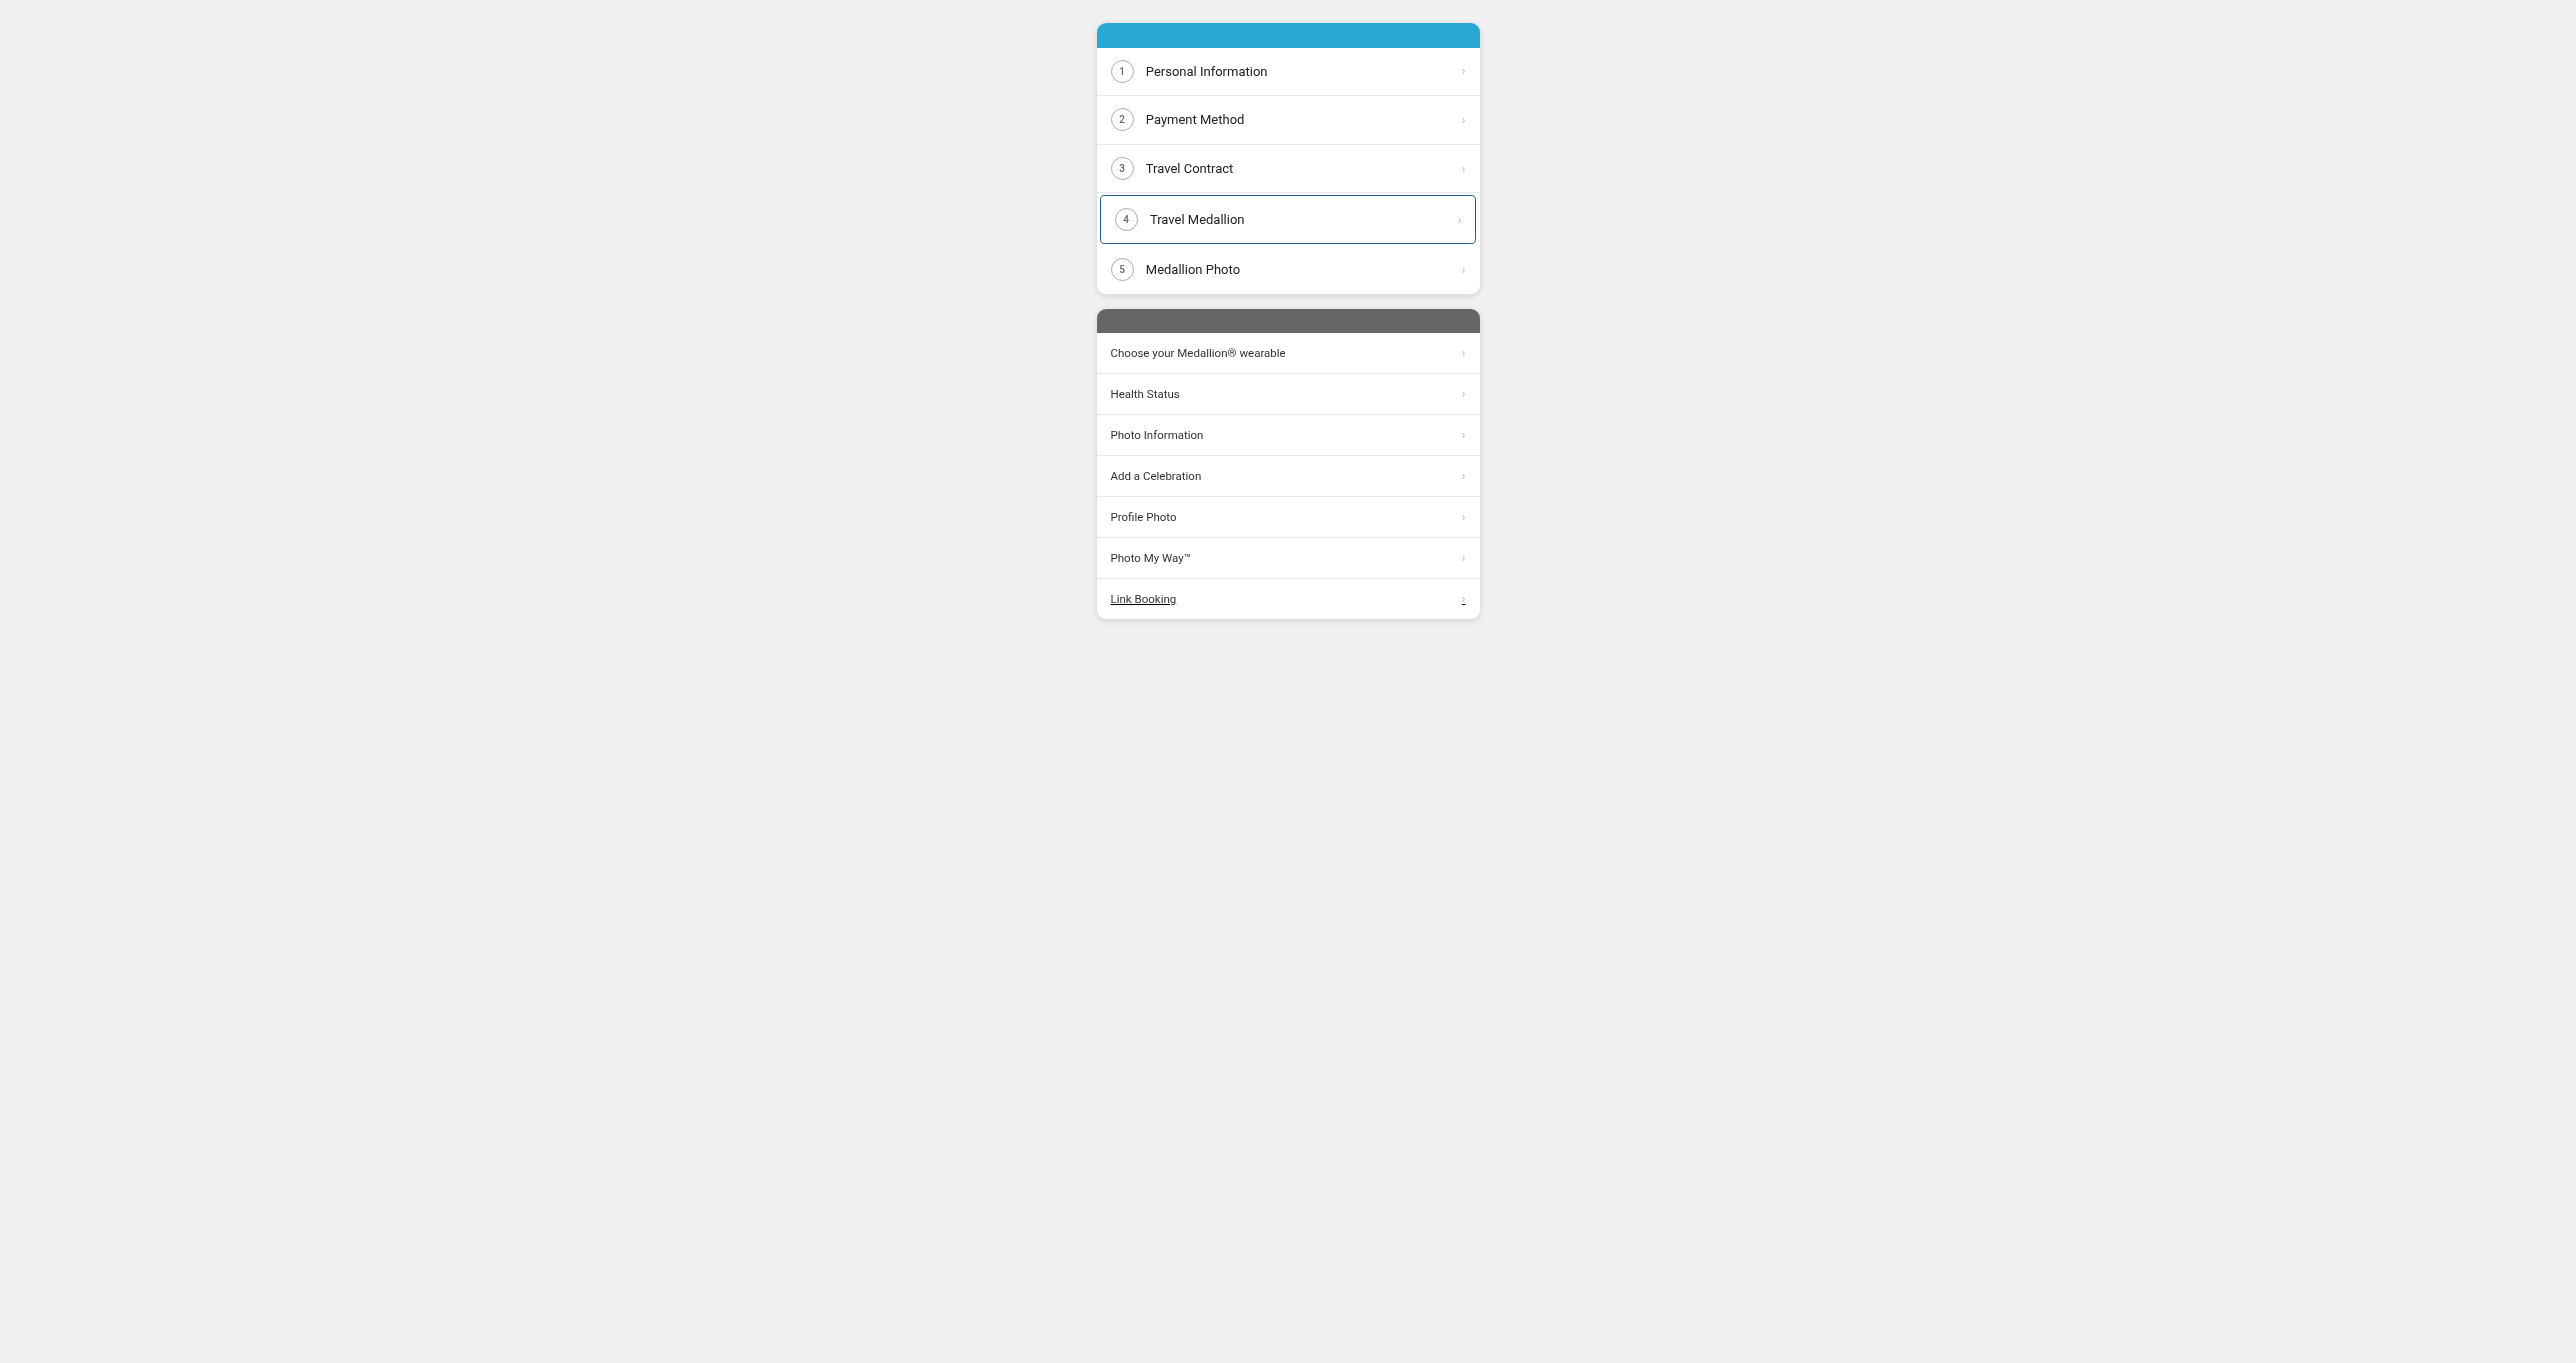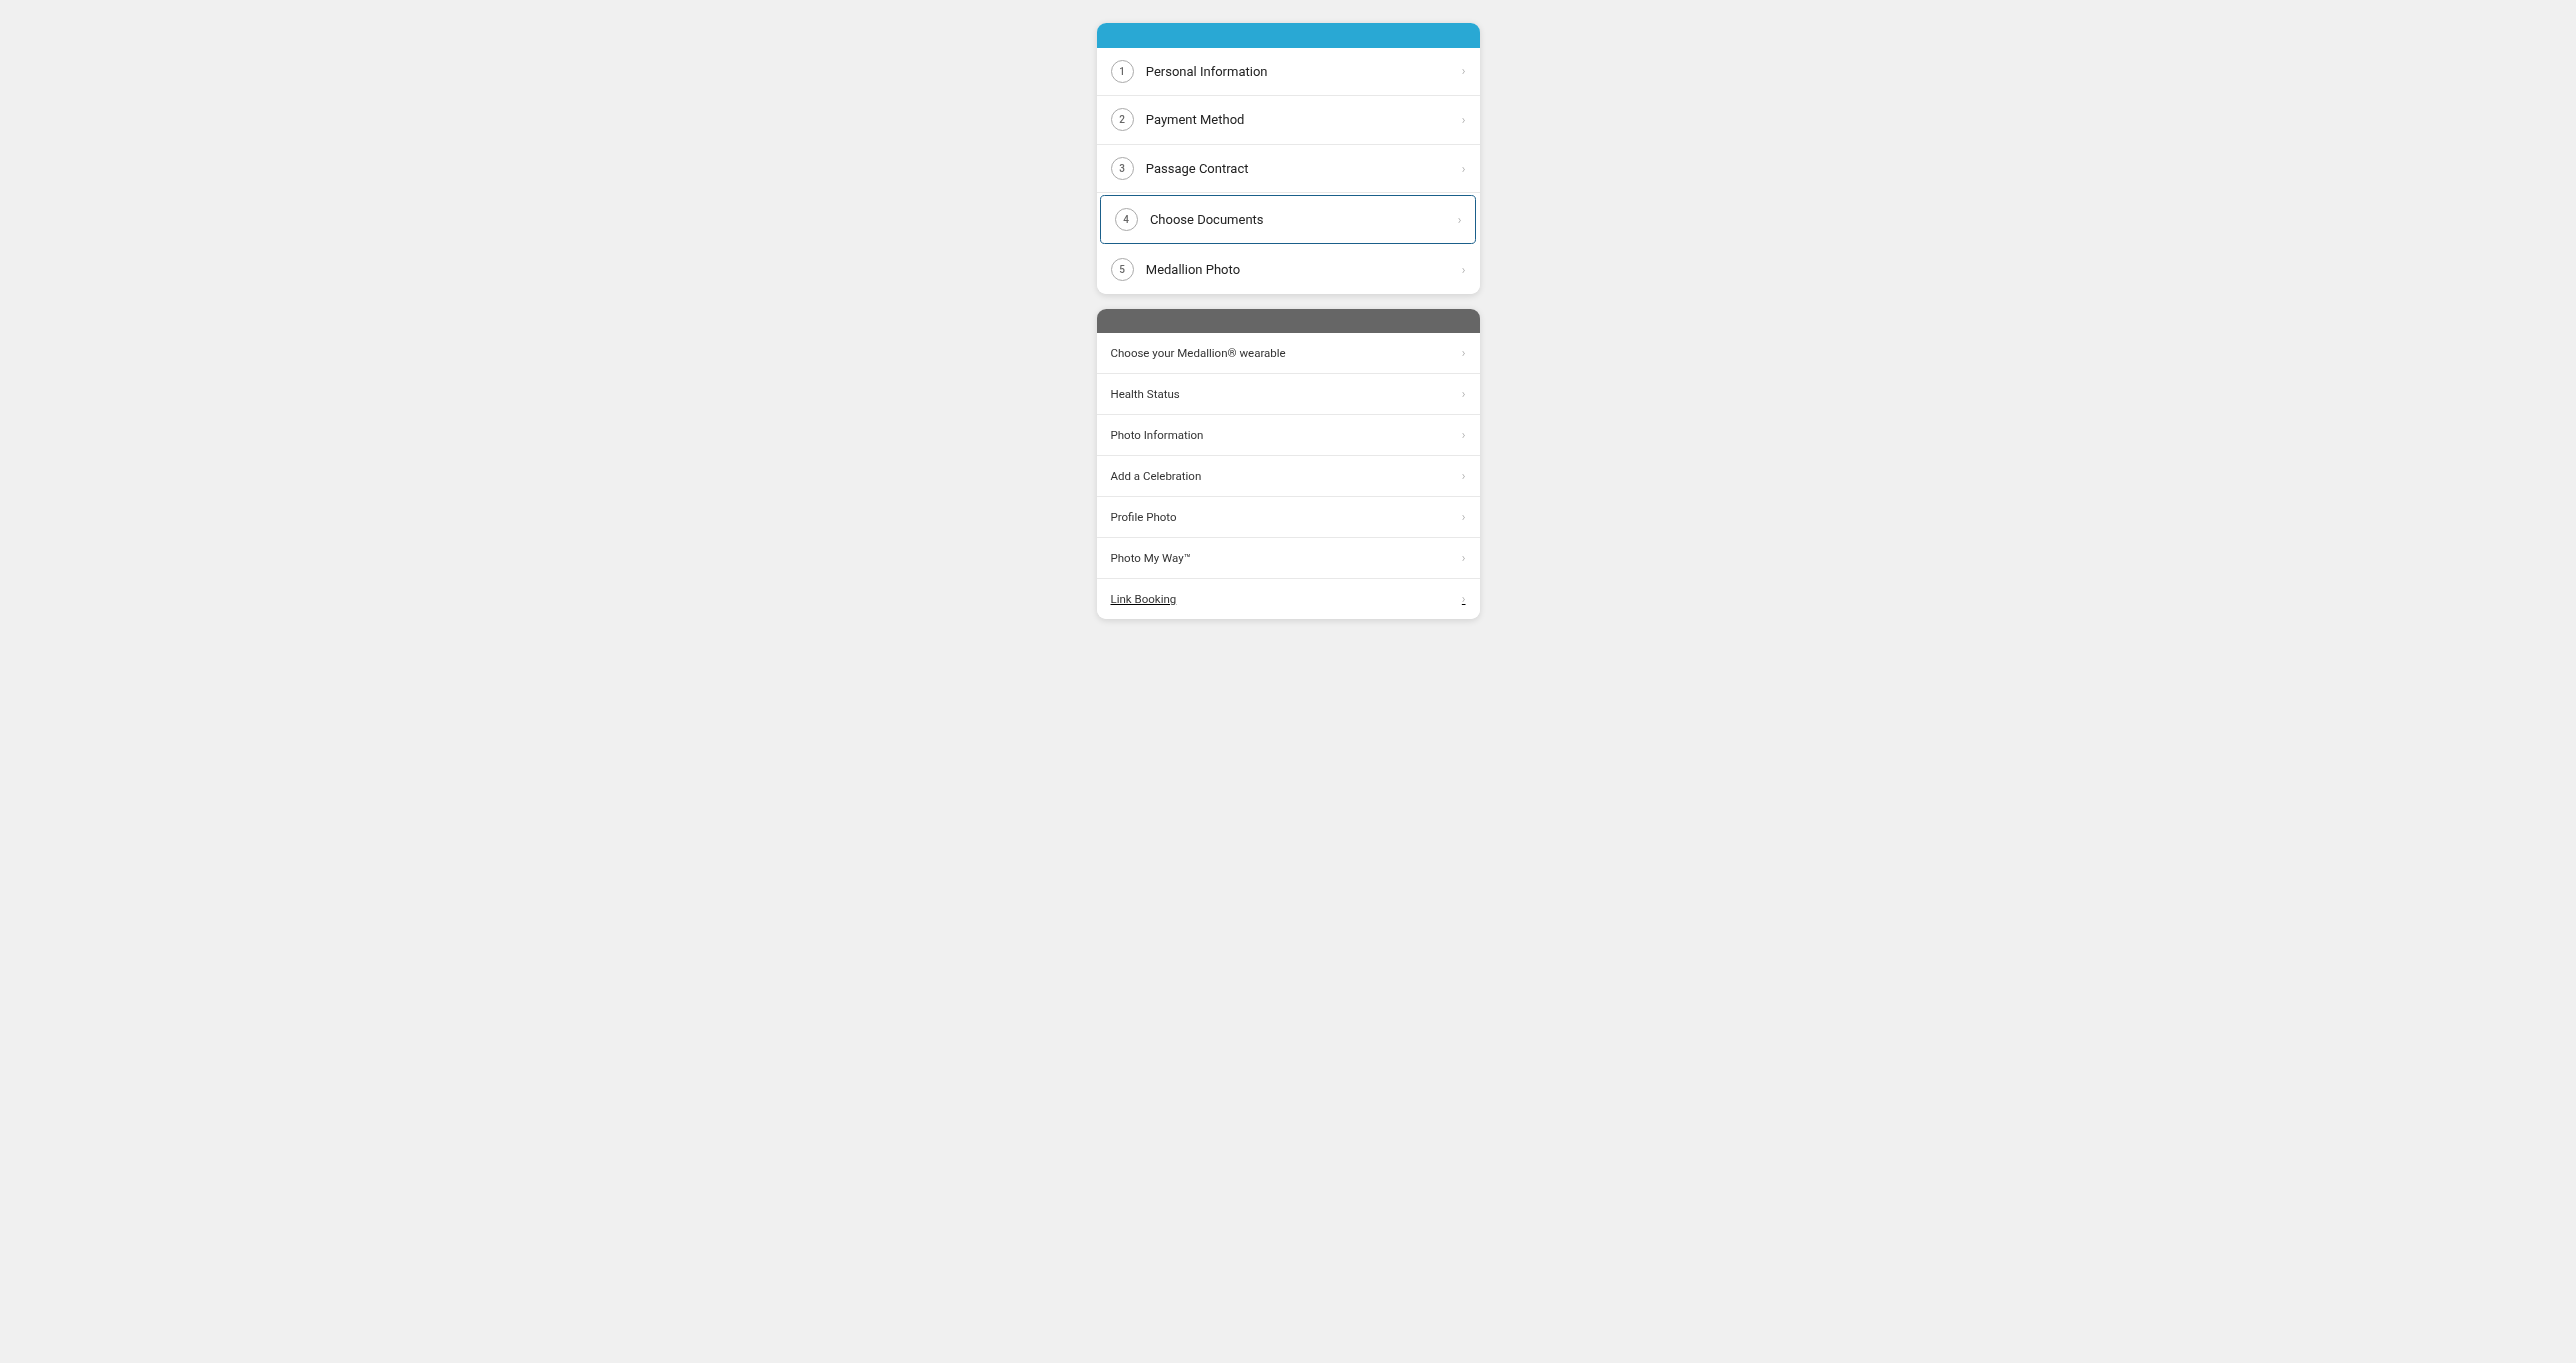--- a/index.html
+++ b/index.html
@@ -135,26 +135,26 @@
       <span class="item-label">Personal Information</span>
       <span class="chevron">›</span>
     </div>
         <div class="list-item">
       <div class="step-badge">2</div>
       <span class="item-label">Payment Method</span>
       <span class="chevron">›</span>
     </div>
         <div class="list-item">
       <div class="step-badge">3</div>
-      <span class="item-label">Passage Contract</span>
+      <span class="item-label">Travel Contract</span>
       <span class="chevron">›</span>
     </div>
         <div class="list-item active">
       <div class="step-badge">4</div>
-      <span class="item-label">Choose Documents</span>
+      <span class="item-label">Travel Medallion</span>
       <span class="chevron">›</span>
     </div>
         <div class="list-item">
       <div class="step-badge">5</div>
       <span class="item-label">Medallion Photo</span>
       <span class="chevron">›</span>
     </div>
       </div>
   </div>
 

